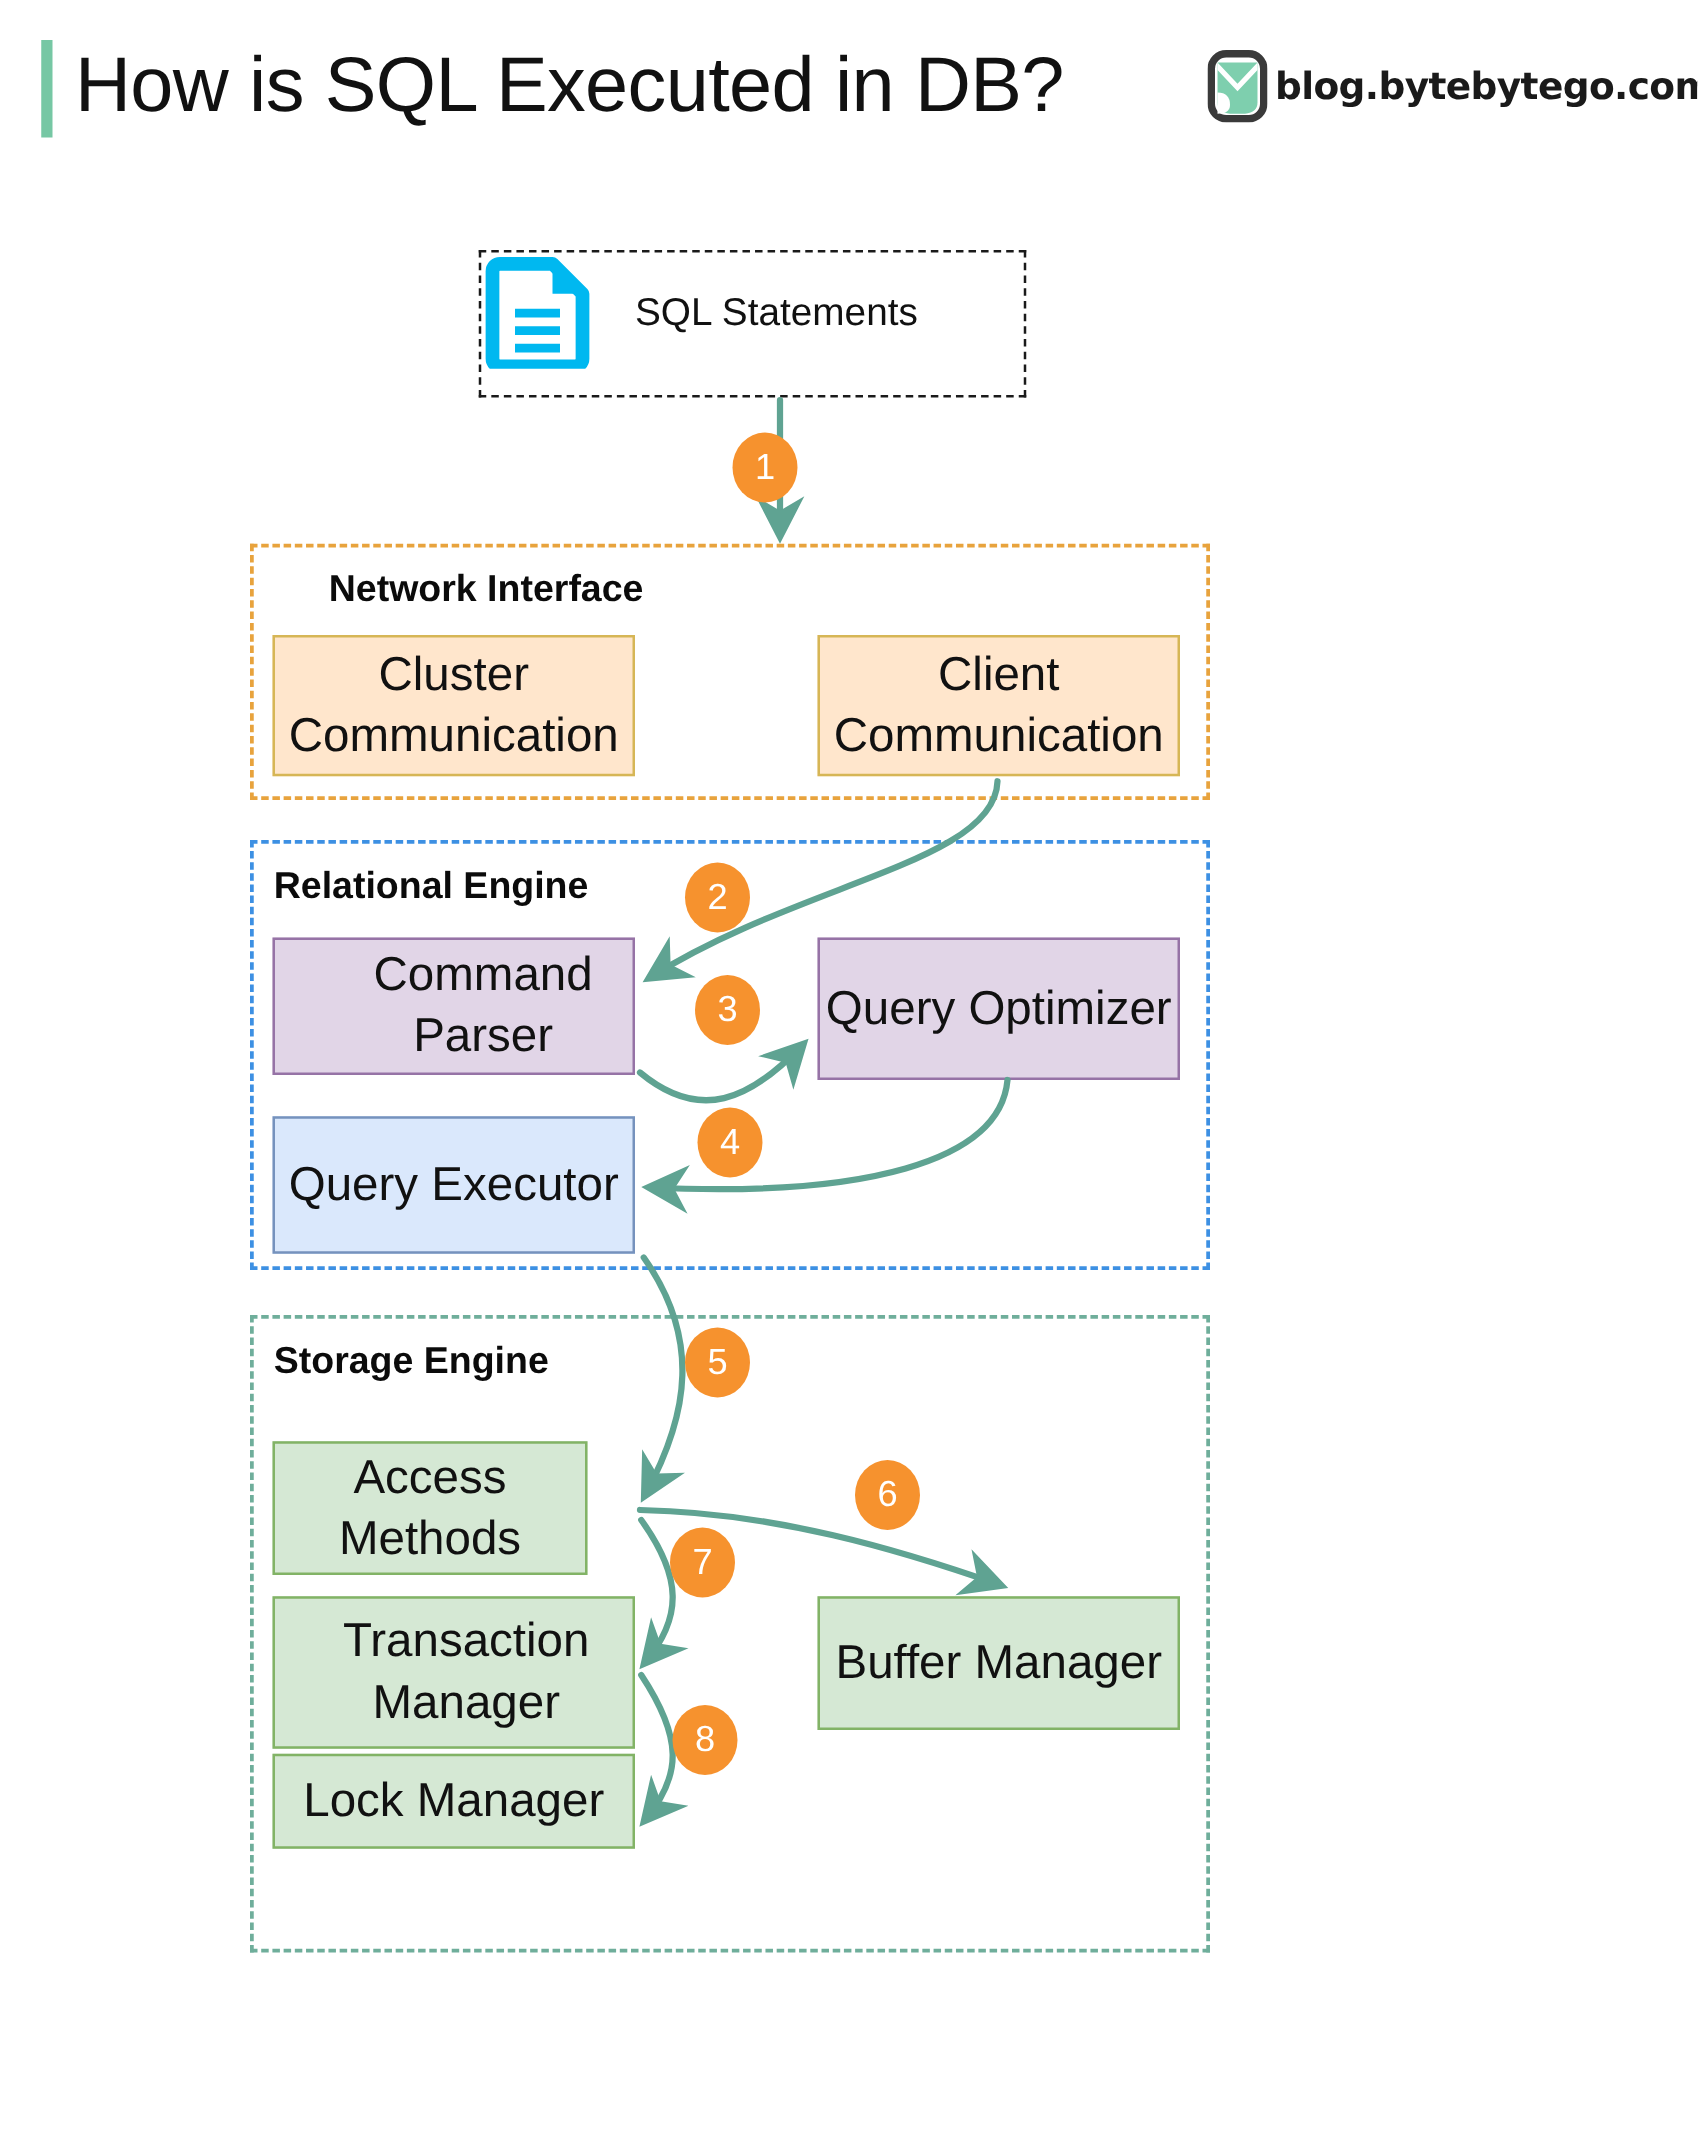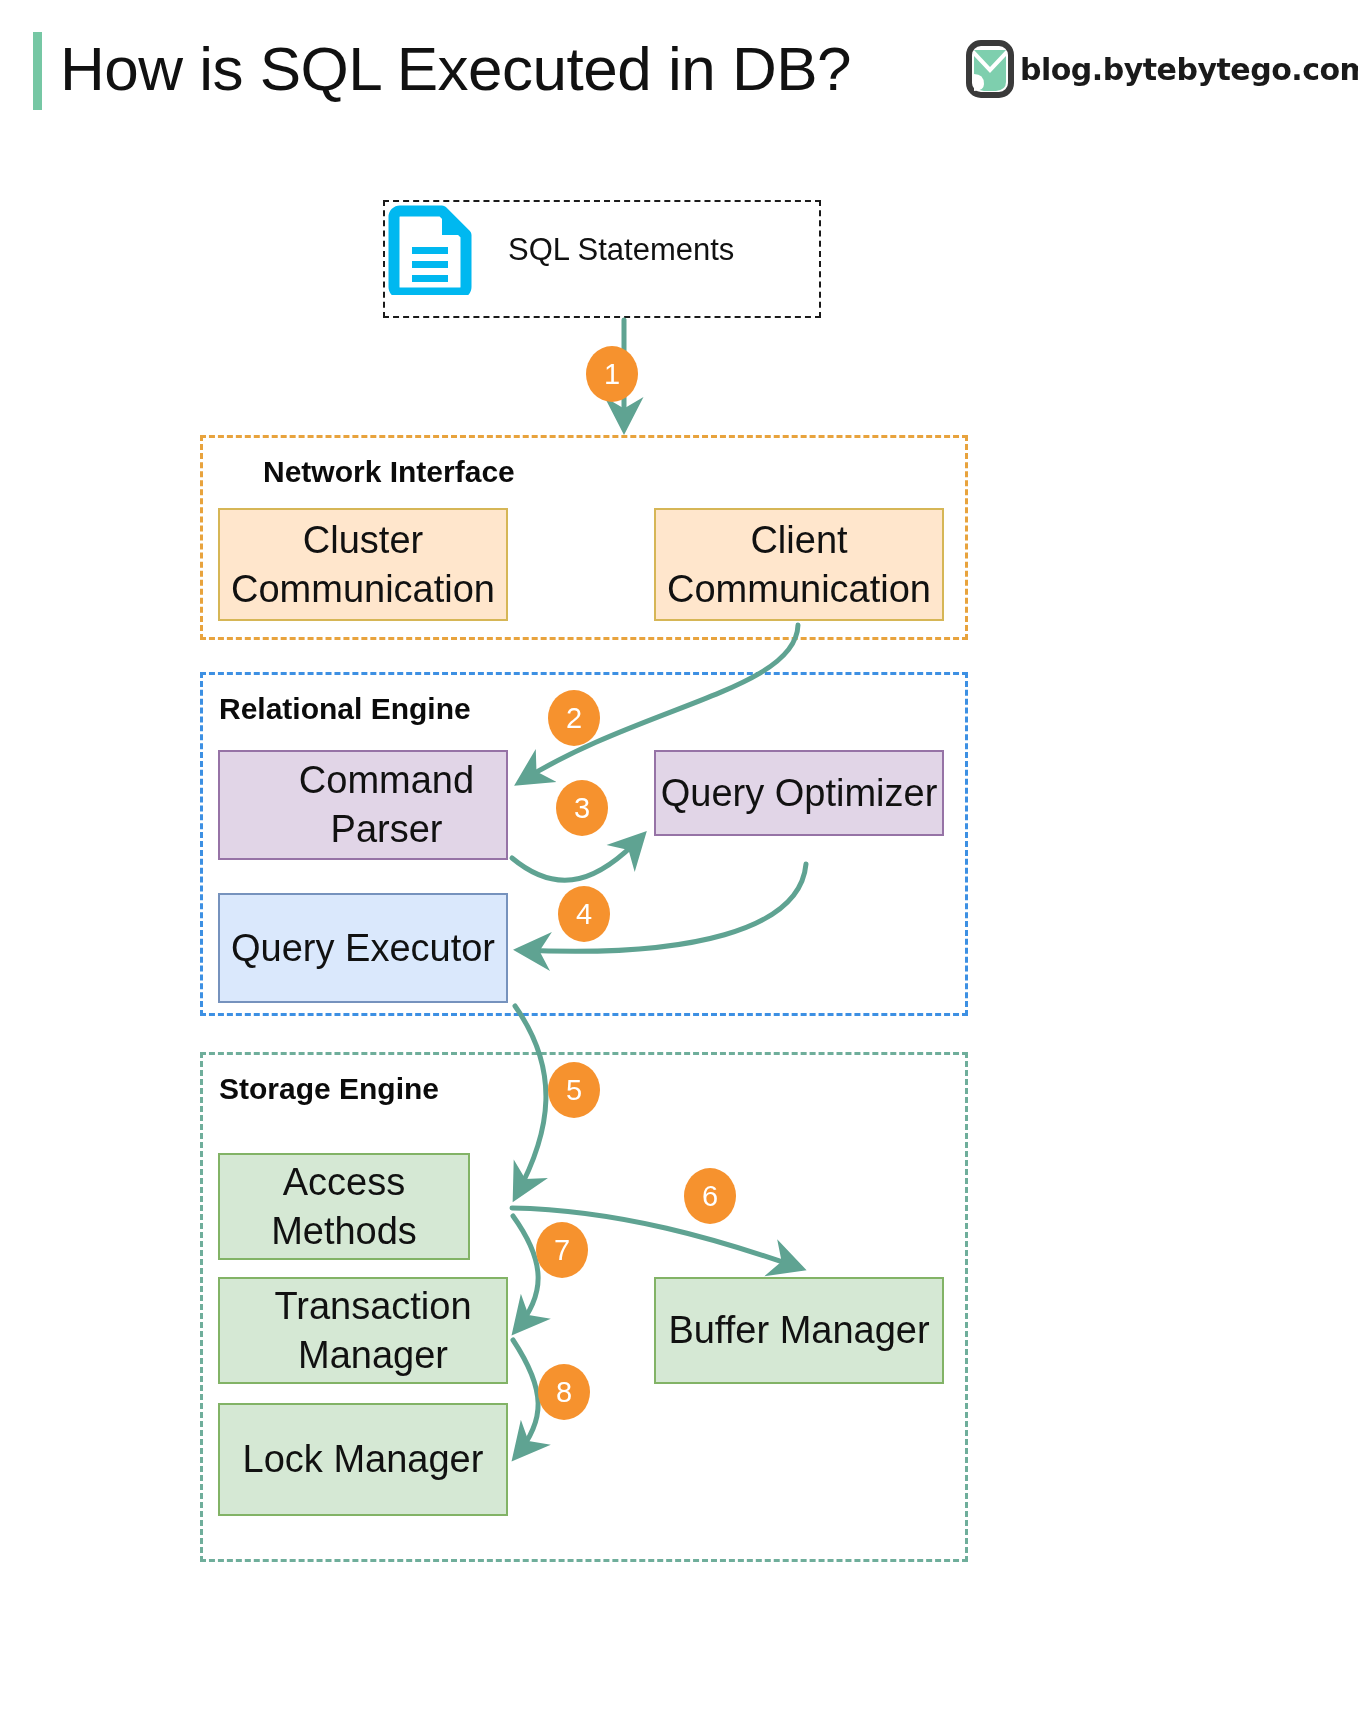--- a/index.html
+++ b/index.html
@@ -170,40 +170,40 @@
       <span>Communication</span>
     </span>
   </div>
 
   <div class="group group-blue" style="left:200px; top:672px; width:768px; height:344px;">
     <div class="group-label" style="left:16px; top:17px;">Relational Engine</div>
   </div>
   <div class="node node-purple" style="left:218px; top:750px; width:290px; height:110px;padding-left:47px;">
     <span>Command Parser</span>
   </div>
-  <div class="node node-purple" style="left:654px; top:750px; width:290px; height:86px;">
+  <div class="node node-purple" style="left:654px; top:750px; width:290px; height:114px;">
     <span>Query Optimizer</span>
   </div>
   <div class="node node-blue" style="left:218px; top:893px; width:290px; height:110px;">
     <span>Query Executor</span>
   </div>
 
   <div class="group group-teal" style="left:200px; top:1052px; width:768px; height:510px;">
     <div class="group-label" style="left:16px; top:17px;">Storage Engine</div>
   </div>
   <div class="node node-green" style="left:218px; top:1153px; width:252px; height:107px;">
     <span>Access Methods</span>
   </div>
-  <div class="node node-green" style="left:218px; top:1277px; width:290px; height:107px;padding-left:20px;">
+  <div class="node node-green" style="left:218px; top:1277px; width:290px; height:122px;padding-left:20px;">
     <span>
       <span>Transaction</span><br>
       <span>Manager</span>
     </span>
   </div>
-  <div class="node node-green" style="left:218px; top:1403px; width:290px; height:113px;">
+  <div class="node node-green" style="left:218px; top:1403px; width:290px; height:76px;">
     <span>Lock Manager</span>
   </div>
   <div class="node node-green" style="left:654px; top:1277px; width:290px; height:107px;">
     <span>Buffer Manager</span>
   </div>
 
   <svg id="arrows">
     <defs>
       <marker id="ah" markerWidth="9" markerHeight="9" refX="6.2" refY="4.5" orient="auto" markerUnits="strokeWidth">
         <path d="M0,0.6 L7.6,4.5 L0,8.4 L2.3,4.5 z" fill="#5FA392"></path>

